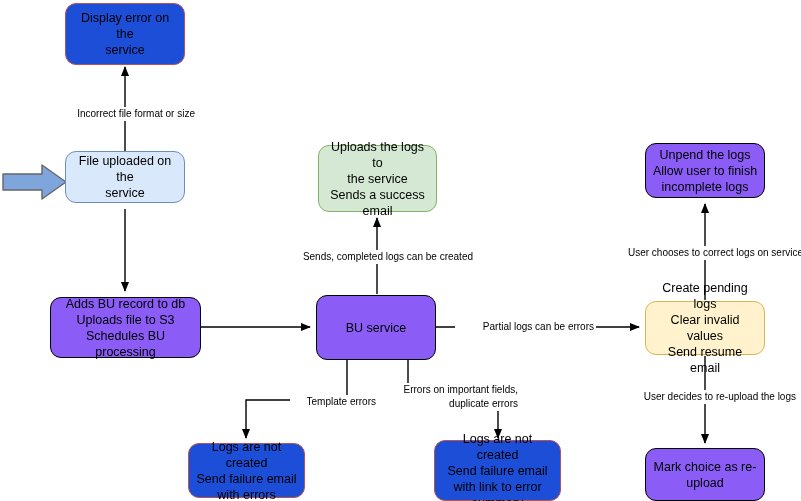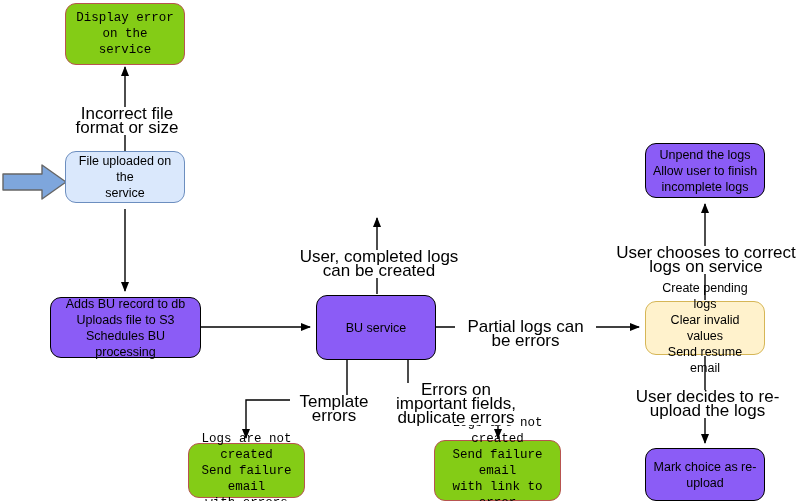--- a/index.html
+++ b/index.html
@@ -32,33 +32,33 @@
     display: flex;
     align-items: center;
     justify-content: center;
     text-align: center;
     font-size: 12.5px;
     line-height: 16px;
     color: #000000;
     white-space: pre-line;
     padding: 2px 6px;
   }
-  .node.pink   { background: #84cc16; border-color: #b85450; font-family: Liberation Mono, monospace; }
+  .node.pink   { background: #1d4ed8; border-color: #b85450; }
   .node.blue   { background: #dae8fc; border-color: #6c8ebf; }
   .node.green  { background: #d5e8d4; border-color: #82b366; }
   .node.yellow { background: #fff2cc; border-color: #d6b656; }
   .node.white  { background: #8b5cf6; border-color: #000000; }
 
   .edge-label {
     position: absolute;
-    font-size: 17px;
+    font-size: 10px;
     line-height: 14px;
     color: #000000;
     background: #ffffff;
-    text-align: center;
+    text-align: right;
     white-space: pre-line;
     padding: 0 2px;
   }
   .block-arrow {
     position: absolute;
   }
 </style>
 </head>
 <body>
 
@@ -115,20 +115,24 @@
   <div class="node pink" style="left:65px; top:3px; width:120px; height:62px;">Display error on the
 service</div>
 
   <div class="node blue" style="left:65px; top:151px; width:120px; height:52px;">File uploaded on the
 service</div>
 
   <div class="node white" style="left:50px; top:297px; width:151px; height:61px;">Adds BU record to db
 Uploads file to S3
 Schedules BU processing</div>
 
+  <div class="node green" style="left:318px; top:145px; width:119px; height:67px;">Uploads the logs to
+the service
+Sends a success
+email</div>
 
   <div class="node white" style="left:316px; top:295px; width:120px; height:65px;">BU service</div>
 
   <div class="node white" style="left:645px; top:143px; width:120px; height:55px;">Unpend the logs
 Allow user to finish
 incomplete logs</div>
 
   <div class="node yellow" style="left:645px; top:301px; width:120px; height:54px;">Create pending logs
 Clear invalid values
 Send resume email</div>
@@ -141,21 +145,21 @@
 Send failure email
 with link to error
 summary</div>
 
   <div class="node white" style="left:645px; top:448px; width:120px; height:53px;">Mark choice as re-
 upload</div>
 
   <div class="edge-label" style="left:57px; top:107px; width:136px;">Incorrect file format or size</div>
 
 
-  <div class="edge-label" style="left:283px; top:250px; width:188px;">User, completed logs can be created</div>
+  <div class="edge-label" style="left:283px; top:250px; width:188px;">Sends, completed logs can be created</div>
 
   <div class="edge-label" style="left:455px; top:320px; width:137px;">Partial logs can be errors</div>
 
   <div class="edge-label" style="left:607px; top:246px; width:194px;">User chooses to correct logs on service</div>
 
   <div class="edge-label" style="left:290px; top:395px; width:84px;">Template errors</div>
 
   <div class="edge-label" style="left:392px; top:383px; width:124px;">Errors on important fields,
 duplicate errors</div>
 

